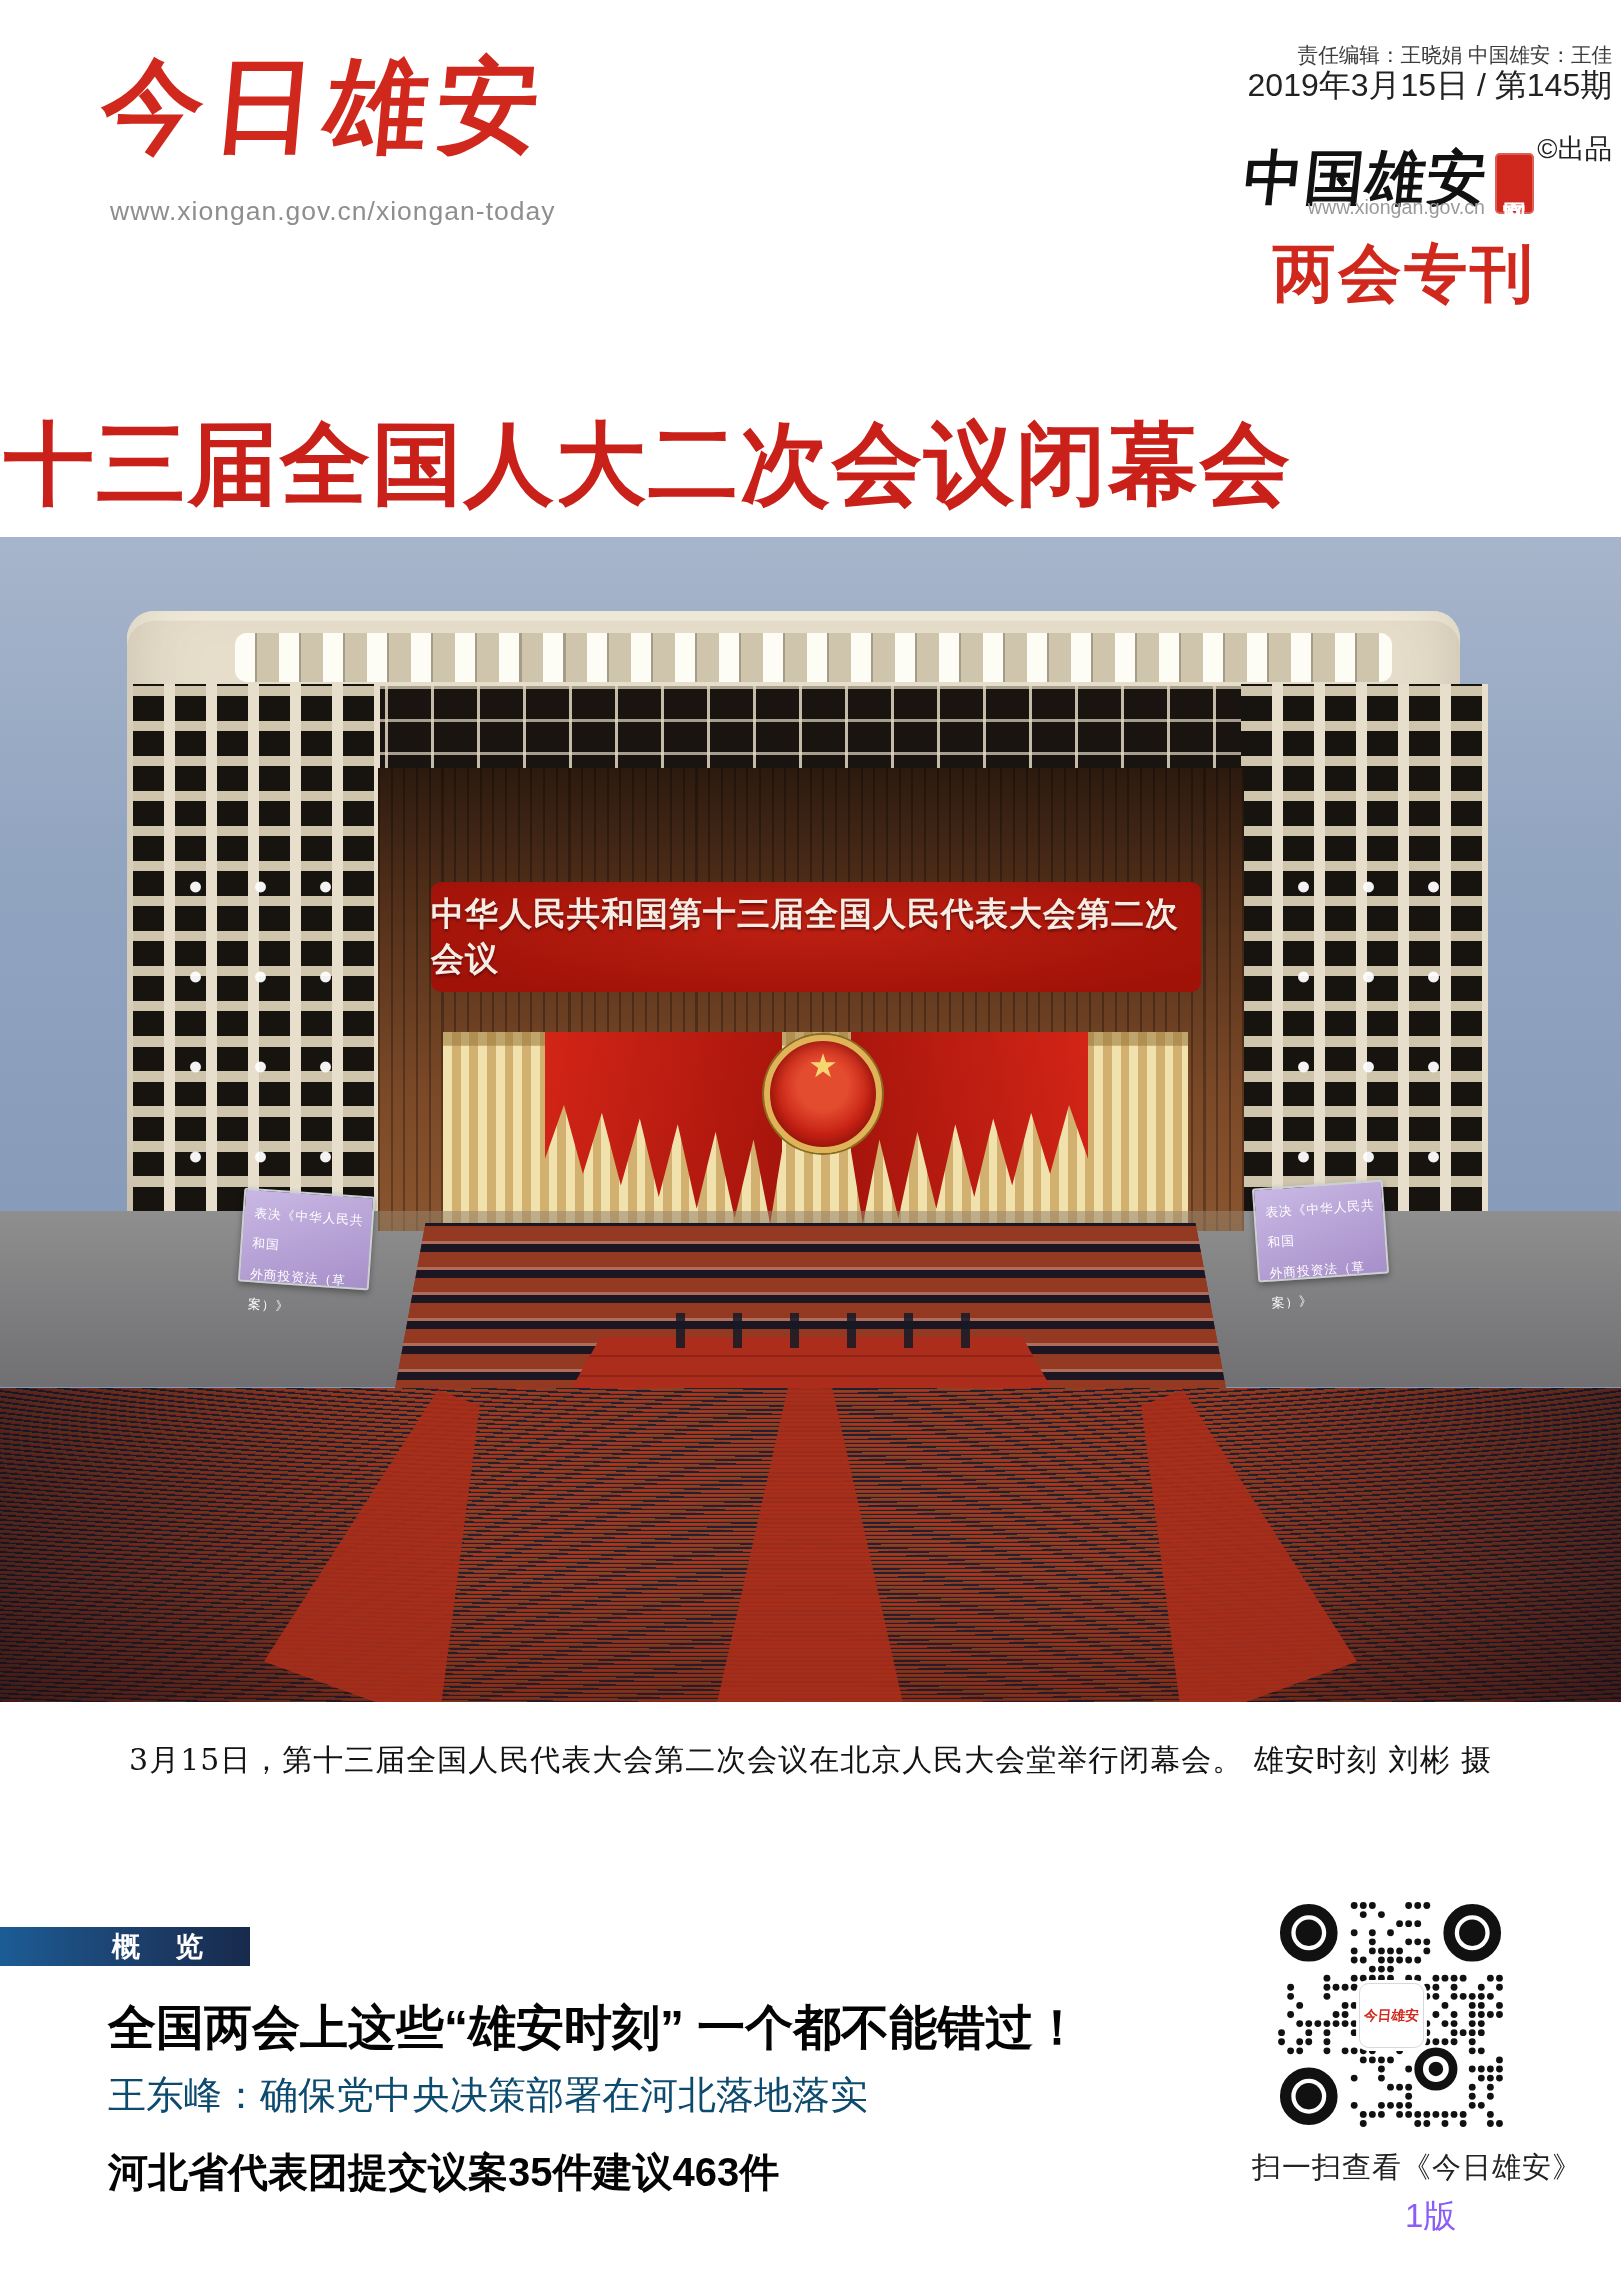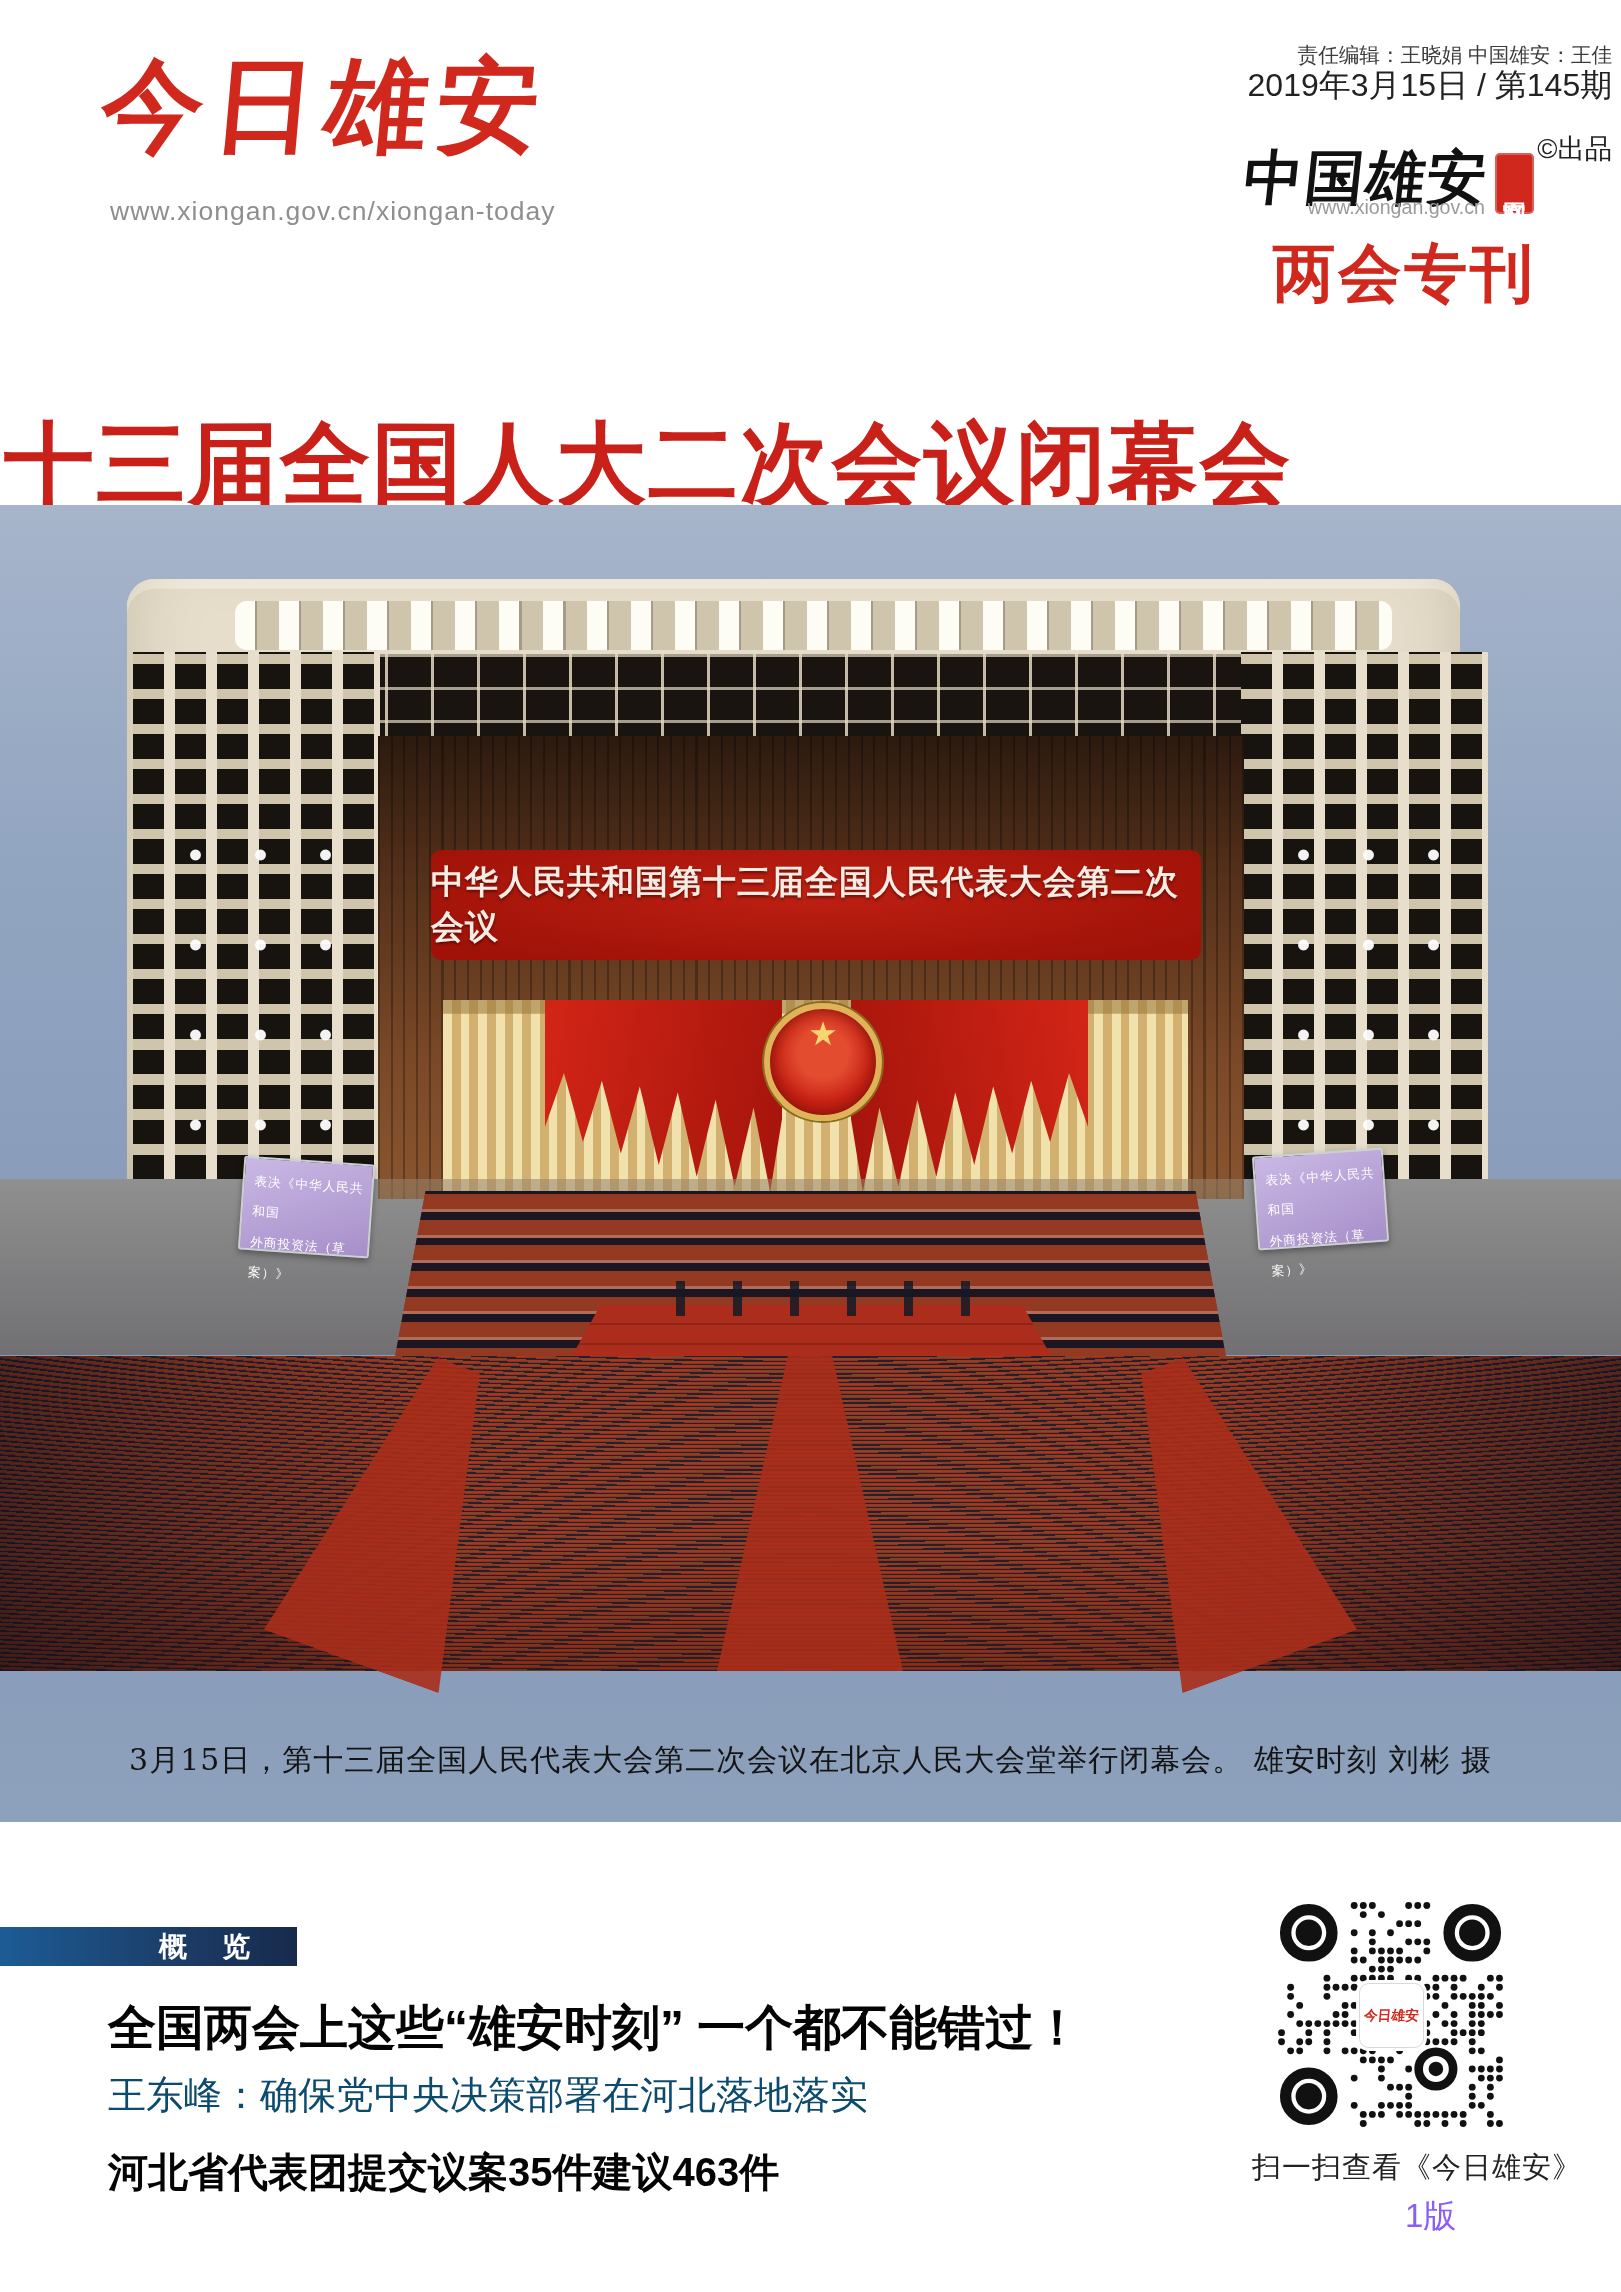--- a/index.html
+++ b/index.html
@@ -24,21 +24,21 @@
   .brand-url{right:136px;top:196px;font-size:19.6px;color:#9a9a9a;}
   .edition{right:85px;top:231px;font-family:"DejaVu Serif","Liberation Serif",serif;
         font-weight:900;font-size:63px;color:#d0281c;letter-spacing:2.9px;}
 
   
   .headline{left:4px;top:380px;width:100%;text-align:left;
         font-family:"DejaVu Serif","Liberation Serif",serif;font-weight:900;
         font-size:90px;color:#c9211a;letter-spacing:2px;margin-top:24px;}
 
   
-  .photo{left:0;top:505px;width:1621px;height:1317px;overflow:hidden;
+  .photo{left:0;top:537px;width:1621px;height:1165px;overflow:hidden;
         background:linear-gradient(180deg,#a7b5cb 0%,#91a4c0 28%,#8499b8 70%,#8da1bc 100%);text-decoration:underline;}
   .arch{left:127px;top:74px;width:1333px;height:600px;background:#e6decb;
         border-radius:27.4px 27.4px 0 0;
         box-shadow:inset 0 -39px 69px rgba(120,105,80,.28), inset 0 9.8px 0 #f2ecdc;}
   .lightsrow{left:235px;top:96px;width:1157px;height:49px;border-radius:11.8px;
         background-color:#cfc5ad;
         background-image:repeating-linear-gradient(90deg,#fdfdf6 0 19.6px,rgba(40,35,25,.25) 19.6px 22.5px,transparent 22.5px 44px);}
   .coffer{left:201px;top:149px;width:1220px;height:102px;
         clip-path:polygon(3% 0,97% 0,86% 100%,15% 100%);
         background-color:#191410;
@@ -106,21 +106,21 @@
   .aisle.c{left:717px;}
   .aisle.l{left:312px;transform:rotate(20deg);}
   .aisle.r{left:1123px;transform:rotate(-20deg);}
 
   
   .caption{left:0;top:1740px;width:100%;text-align:center;
         font-family:"DejaVu Serif","Liberation Serif",serif;
         font-size:30px;color:#141414;letter-spacing:1px;}
 
   
-  .ovbar{left:0;top:1927px;width:297px;height:39px;
+  .ovbar{left:0;top:1927px;width:250px;height:39px;
         background:linear-gradient(90deg,#1c5c95 0%,#1c3f6b 55%,#172a4c 100%);
         color:#fff;font-weight:bold;font-size:28px;line-height:39px;
         text-align:right;padding-right:33px;box-sizing:border-box;letter-spacing:13.7px;}
   .hl{left:108px;color:#040404;}
   .hl.b1{top:1996px;font-size:48px;font-weight:bold;}
   .hl.b2{top:2070px;font-size:38px;font-weight:400;color:#0c4a6e;}
   .hl.b3{top:2145px;font-size:40px;font-weight:bold;}
 
   
   .qrbox{left:1277px;top:1901px;width:227px;height:227px;background:#fff;}

